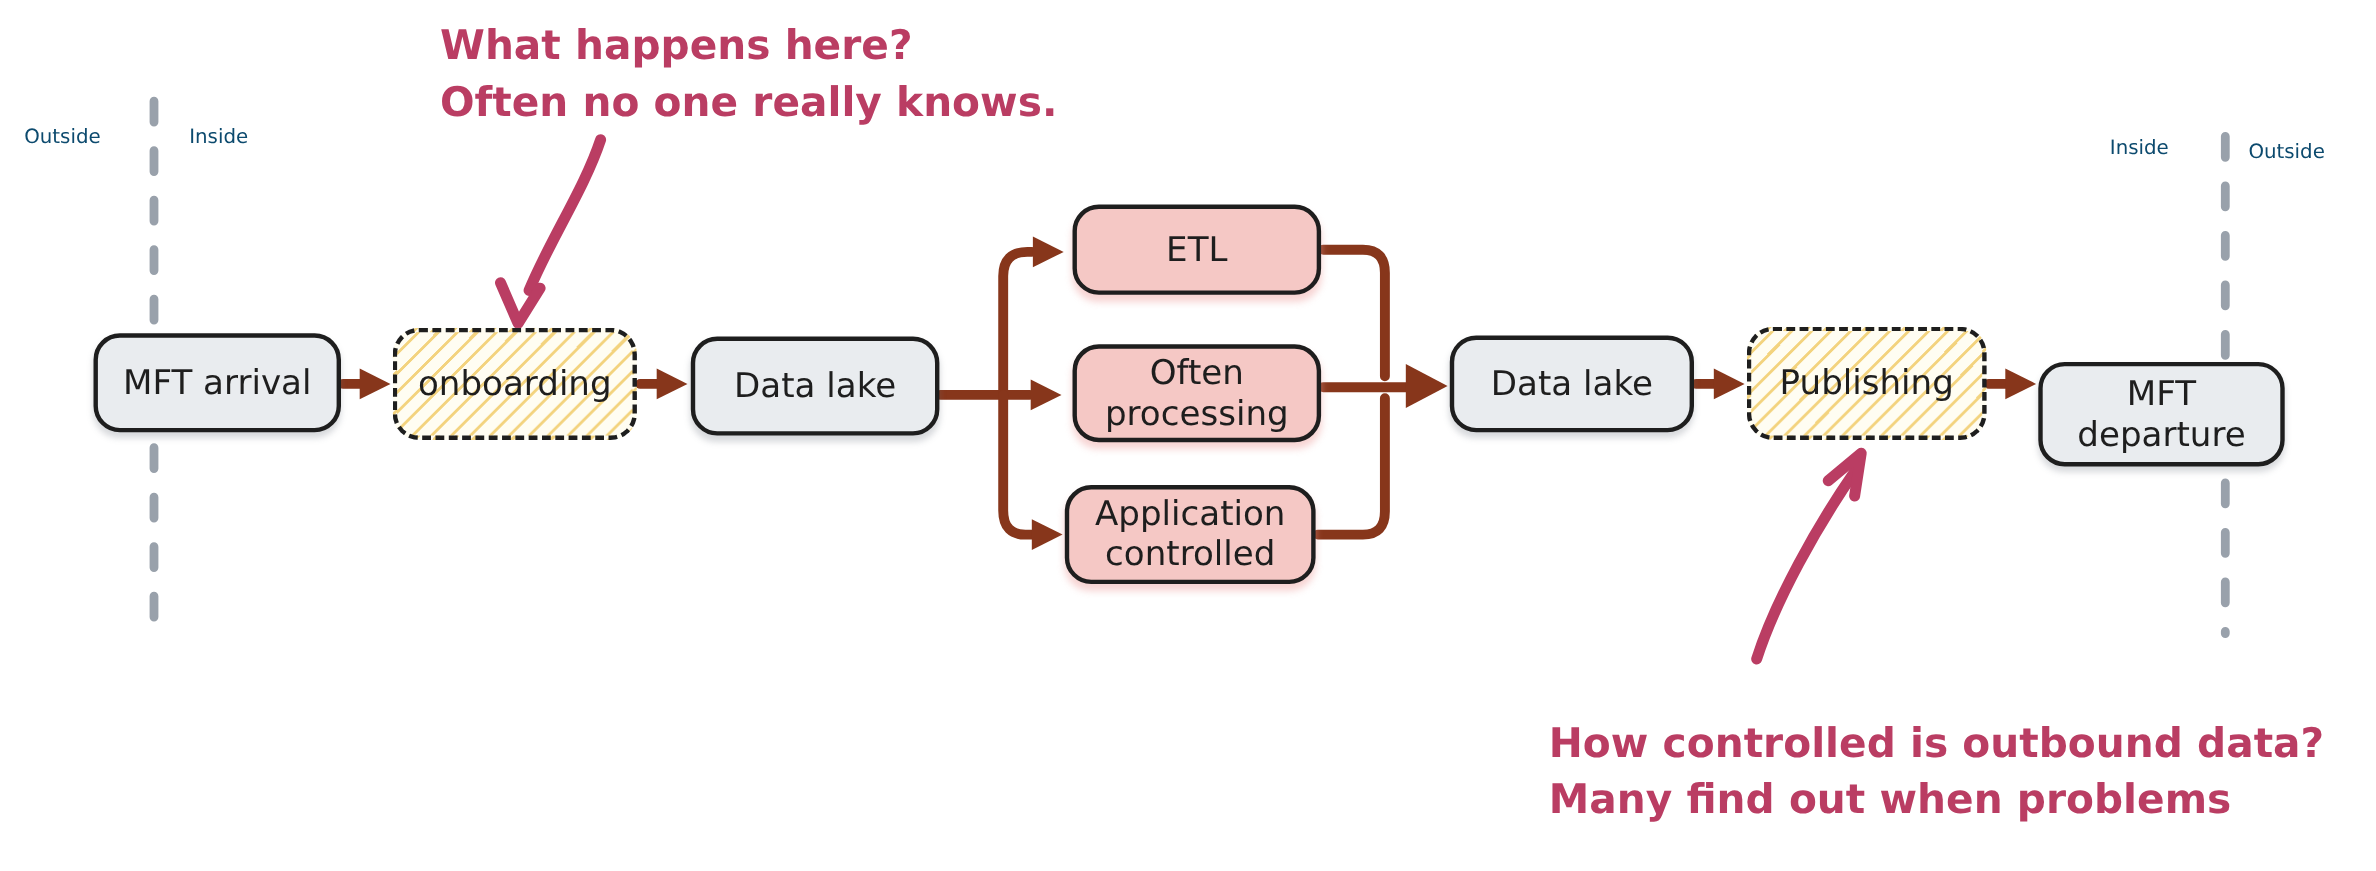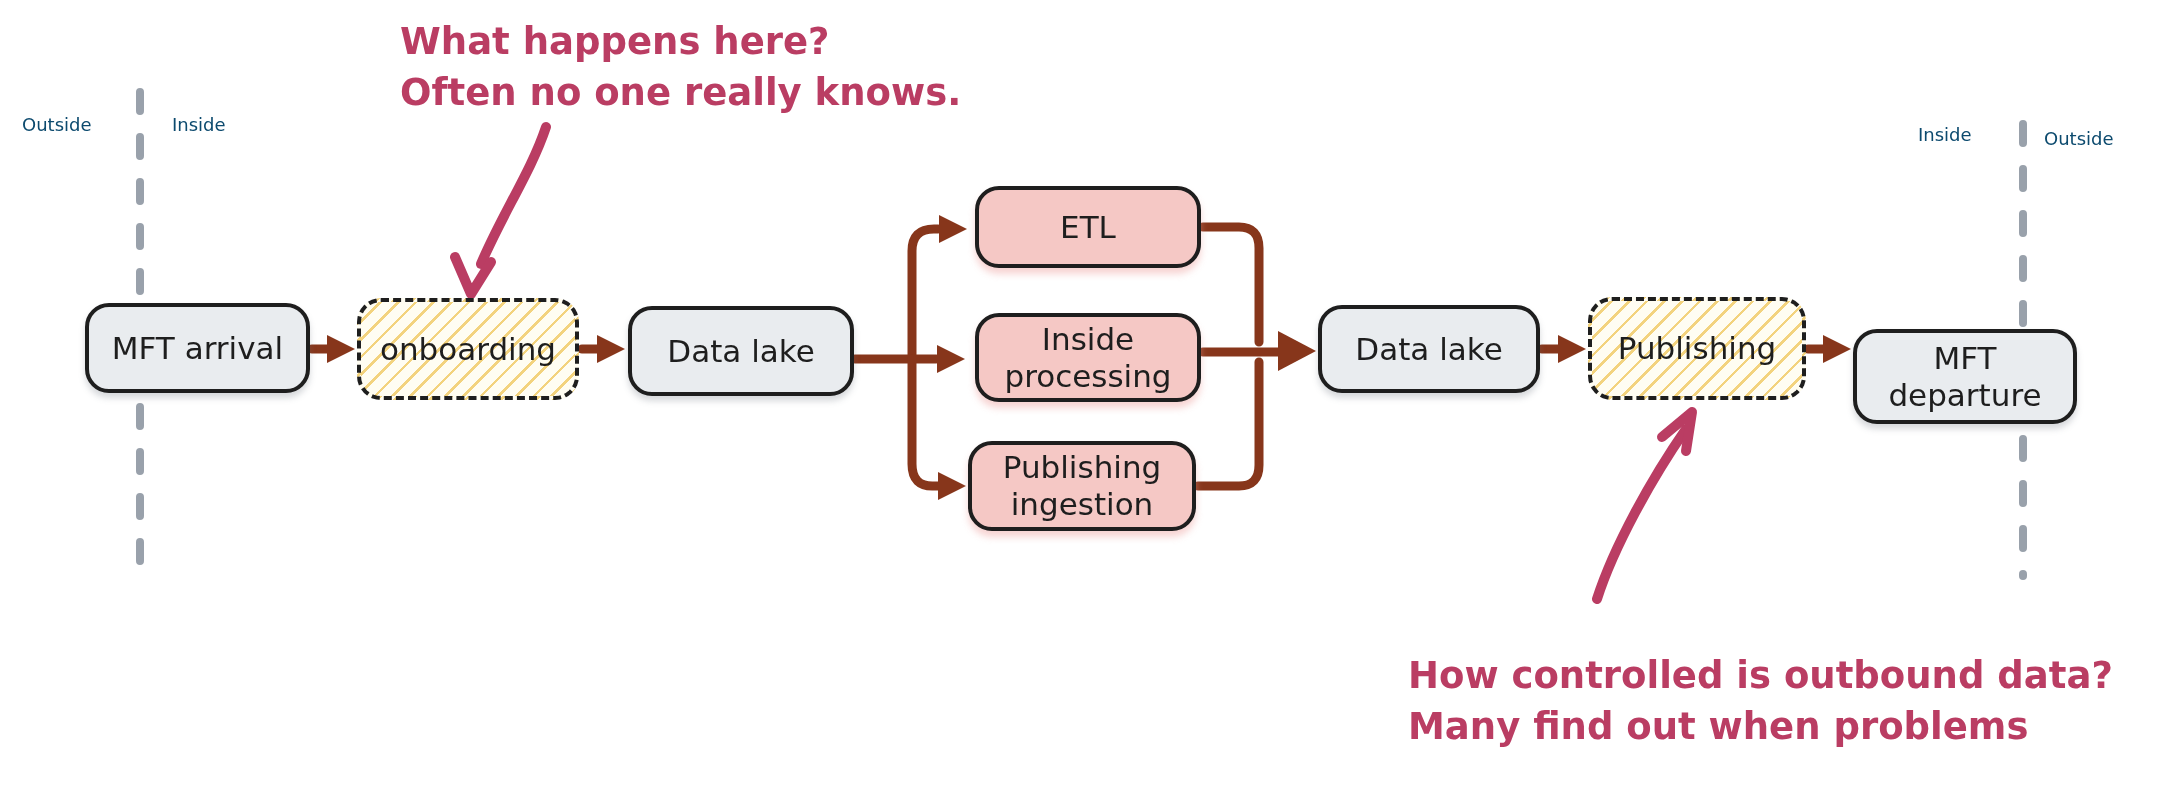--- a/index.html
+++ b/index.html
@@ -137,24 +137,24 @@
   <div class="node hatched" id="node-onboarding">
     <span class="node-label">onboarding</span>
   </div>
   <div class="node solid" id="node-data-lake-in">
     <span class="node-label">Data lake</span>
   </div>
   <div class="node pink" id="node-etl">
     <span class="node-label">ETL</span>
   </div>
   <div class="node pink" id="node-stream">
-    <span class="node-label">Inside processing</span>
+    <span class="node-label">Often processing</span>
   </div>
   <div class="node pink" id="node-app-ingestion">
-    <span class="node-label">Publishing ingestion</span>
+    <span class="node-label">Application controlled</span>
   </div>
   <div class="node solid" id="node-data-lake-out">
     <span class="node-label">Data lake</span>
   </div>
   <div class="node hatched" id="node-publishing">
     <span class="node-label">Publishing</span>
   </div>
   <div class="node solid" id="node-mft-departure">
     <span class="node-label">MFT departure</span>
   </div>

